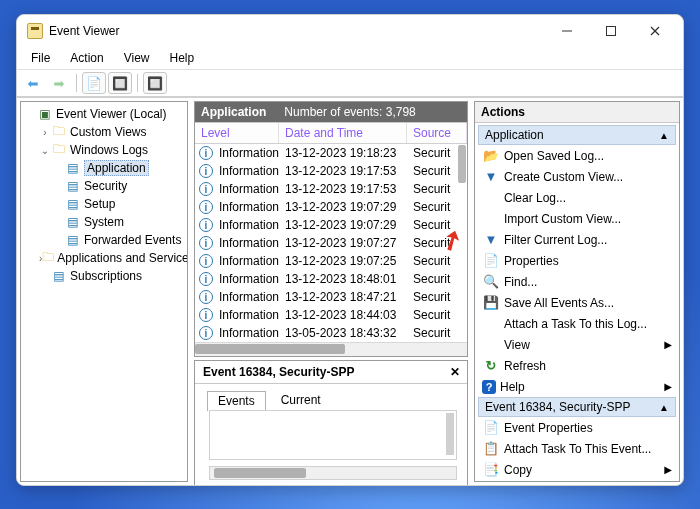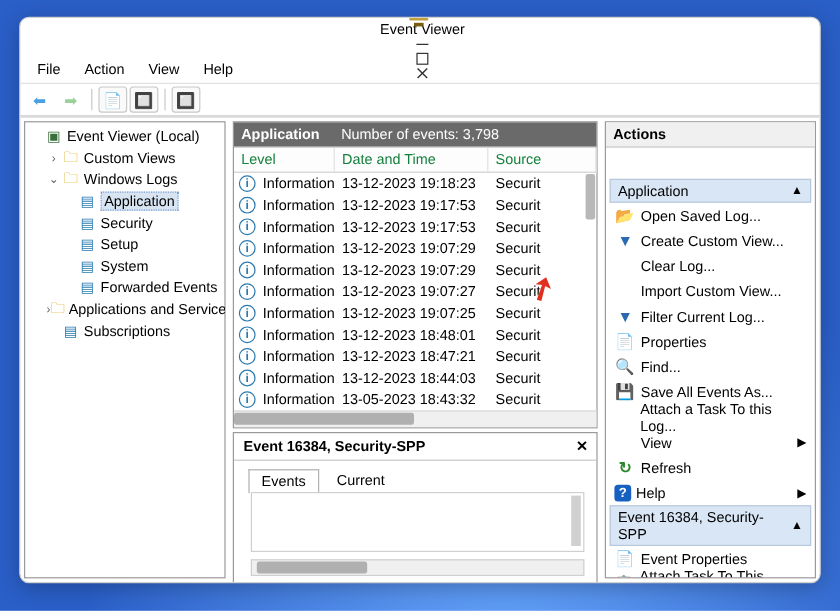--- a/index.html
+++ b/index.html
@@ -23,21 +23,20 @@
     border-radius: 8px;
     box-shadow: 0 4px 18px rgba(0,0,0,0.25);
     display: flex;
     flex-direction: column;
     overflow: hidden;
   }
   .titlebar {
     display: flex; align-items: center;
     height: 32px;
     padding: 0 6px 0 10px;
-    flex-direction: column;
   }
   .app-icon {
     width: 16px; height: 16px; margin-right: 6px;
     display: inline-block;
     background: #f7e6a0;
     border: 1px solid #c0a040;
     border-radius: 2px;
     position: relative;
   }
   .app-icon::after {
@@ -79,21 +78,21 @@
   }
   .panel {
     border: 1px solid #9a9a9a;
     margin: 3px;
     background: #fff;
     display: flex; flex-direction: column;
     min-height: 0;
   }
   .tree-panel { width: 168px; }
   .mid-panel { flex: 1; min-width: 0; }
-  .right-panel { width: 176px; gap: 24px; }
+  .right-panel { width: 206px; }
   .panel-header {
     background: #f0f0f0;
     border-bottom: 1px solid #c8c8c8;
     padding: 3px 6px;
     font-weight: 600;
     display: flex; align-items: center;
   }
   .panel-header.dark {
     background: #6a6a6a; color: #fff;
   }
@@ -130,21 +129,21 @@
   }
   .grid-head {
     display: flex;
     background: #fdfdfd;
     border-bottom: 1px solid #d0d0d0;
   }
   .gh {
     padding: 3px 6px;
     border-right: 1px solid #e0e0e0;
     font-weight: 400;
-    color: #15803d;
+    color: #8b5cf6;
   }
   .c-level { width: 84px; }
   .c-date { width: 128px; }
   .c-source { flex: 1; }
   .grid-body {
     overflow: hidden;
     position: relative;
   }
   .grow {
     display: flex;

